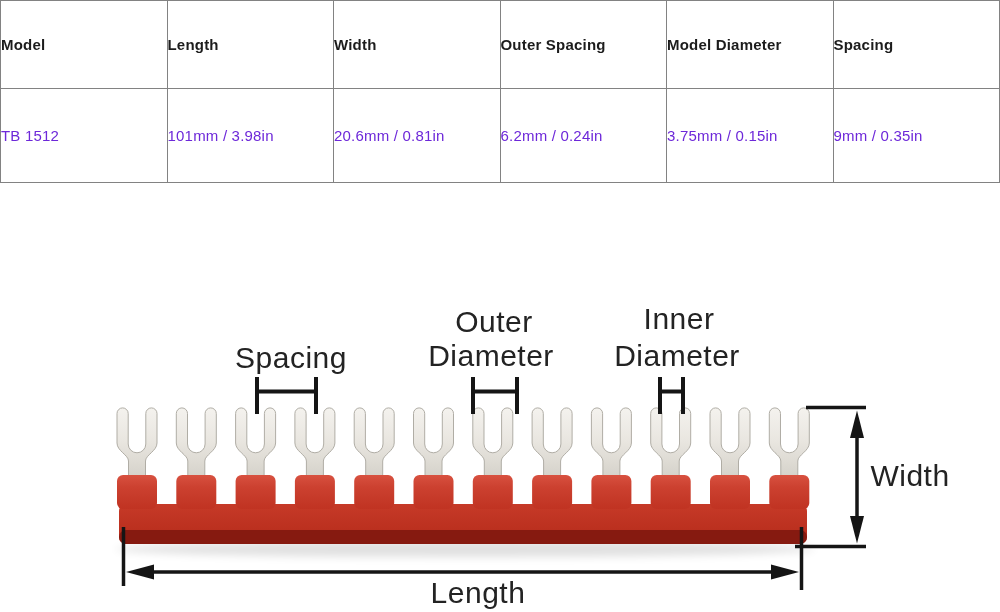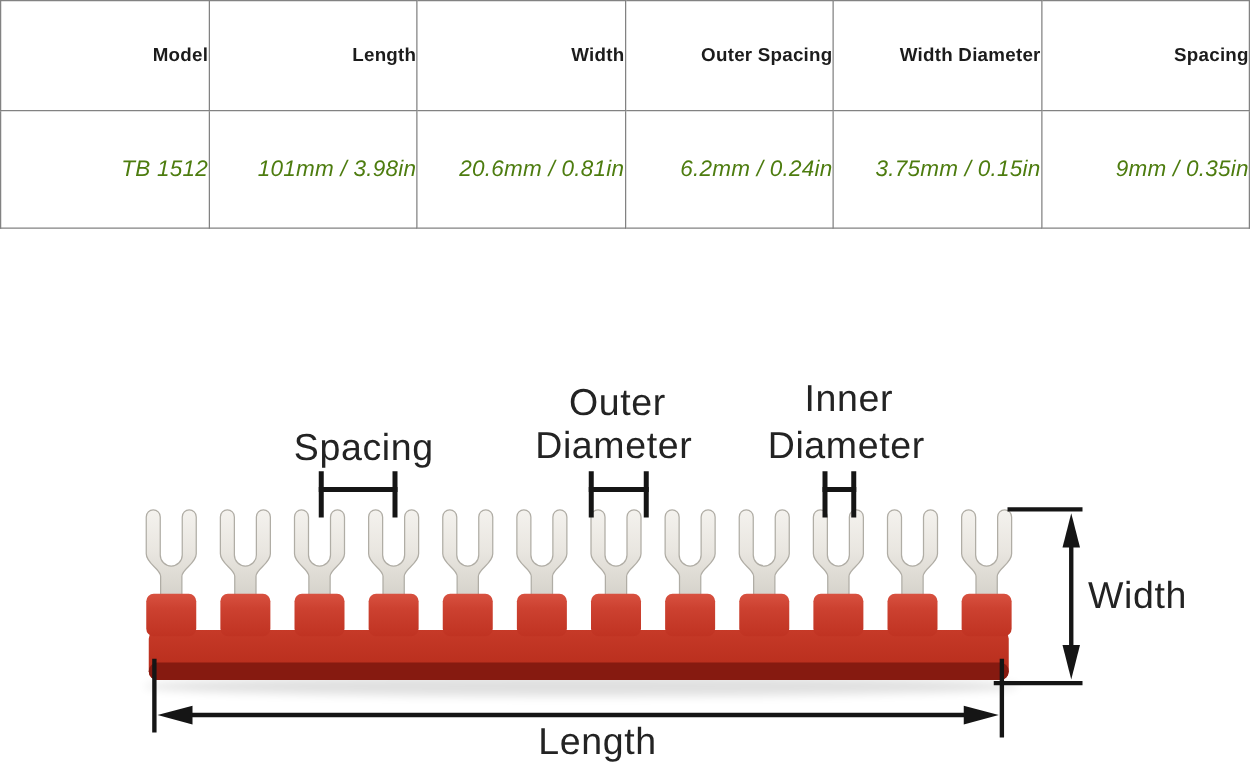--- a/index.html
+++ b/index.html
@@ -3,44 +3,44 @@
 <meta charset="utf-8">
 <style>
   html,body{margin:0;padding:0;background:#ffffff;}
   body{width:1000px;height:612px;position:relative;overflow:hidden;
        font-family:"Liberation Sans",sans-serif;}
 
   
   .spec-table{position:absolute;left:0;top:0;width:1000px;height:183px;
               border-collapse:collapse;table-layout:fixed;background:#fff;}
   .spec-table th,.spec-table td{
-      border:1px solid #828282;text-align:right;vertical-align:middle;
+      border:1px solid #828282;text-align:left;vertical-align:middle;
       padding:0;color:#1c1c1c;margin-left:20px;}
   .spec-table th{height:87px;font-size:15px;font-weight:bold;letter-spacing:.2px;}
-  .spec-table td{height:93px;font-size:18px;font-weight:normal;color:#4d7c0f;
-      letter-spacing:.2px;font-style:italic;}
+  .spec-table td{height:93px;font-size:15px;font-weight:normal;color:#6d28d9;
+      letter-spacing:.2px;}
 
   
   .diagram{position:absolute;left:0;top:183px;width:1000px;height:429px;}
   .dim-label{fill:#232323;font-size:30px;letter-spacing:.5px;
              font-family:"Liberation Sans",sans-serif;}
   .dim-stroke{stroke:var(--dim,#151515);}
   .dim-fill{fill:var(--dim,#151515);}
 </style>
 </head>
 <body style="--dim: #151515;">
 
 <table class="spec-table">
   <thead>
     <tr>
       <th>Model</th>
       <th>Length</th>
       <th>Width</th>
       <th>Outer Spacing</th>
-      <th>Width Diameter</th>
+      <th>Model Diameter</th>
       <th>Spacing</th>
     </tr>
   </thead>
   <tbody>
     <tr>
       <td>TB 1512</td>
       <td>101mm / 3.98in</td>
       <td>20.6mm / 0.81in</td>
       <td>6.2mm / 0.24in</td>
       <td>3.75mm / 0.15in</td>

